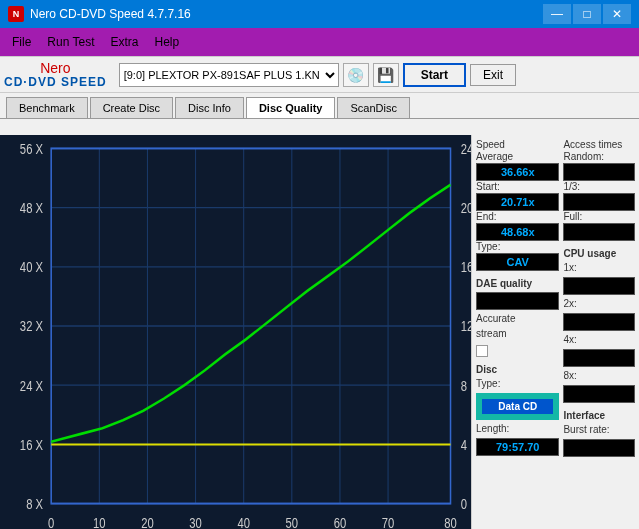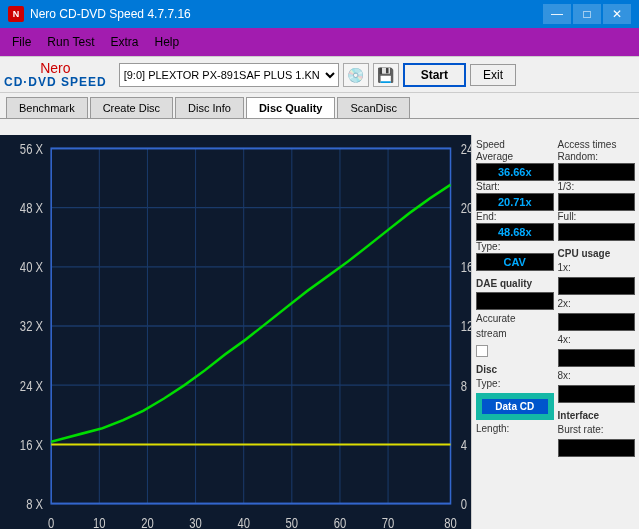--- a/index.html
+++ b/index.html
@@ -408,20 +408,21 @@
         <div class="stat-label">Accurate</div>
         <div class="stat-label">stream</div>
         <div class="checkbox-row">
           <div class="checkbox-small"></div>
         </div>
 
         <div class="divider-label">Disc</div>
         <div class="stat-label">Type:</div>
         <div class="disc-type-value">Data CD</div>
         <div class="stat-label">Length:</div>
+        <div class="stat-value">79:57.70</div>
       </div>
 
       <div class="panel-col">
         <div class="stat-group">
           <div class="stat-label">Access times</div>
           <div class="stat-label">Random:</div>
           <div class="stat-value empty">&nbsp;</div>
           <div class="stat-label">1/3:</div>
           <div class="stat-value empty">&nbsp;</div>
           <div class="stat-label">Full:</div>

